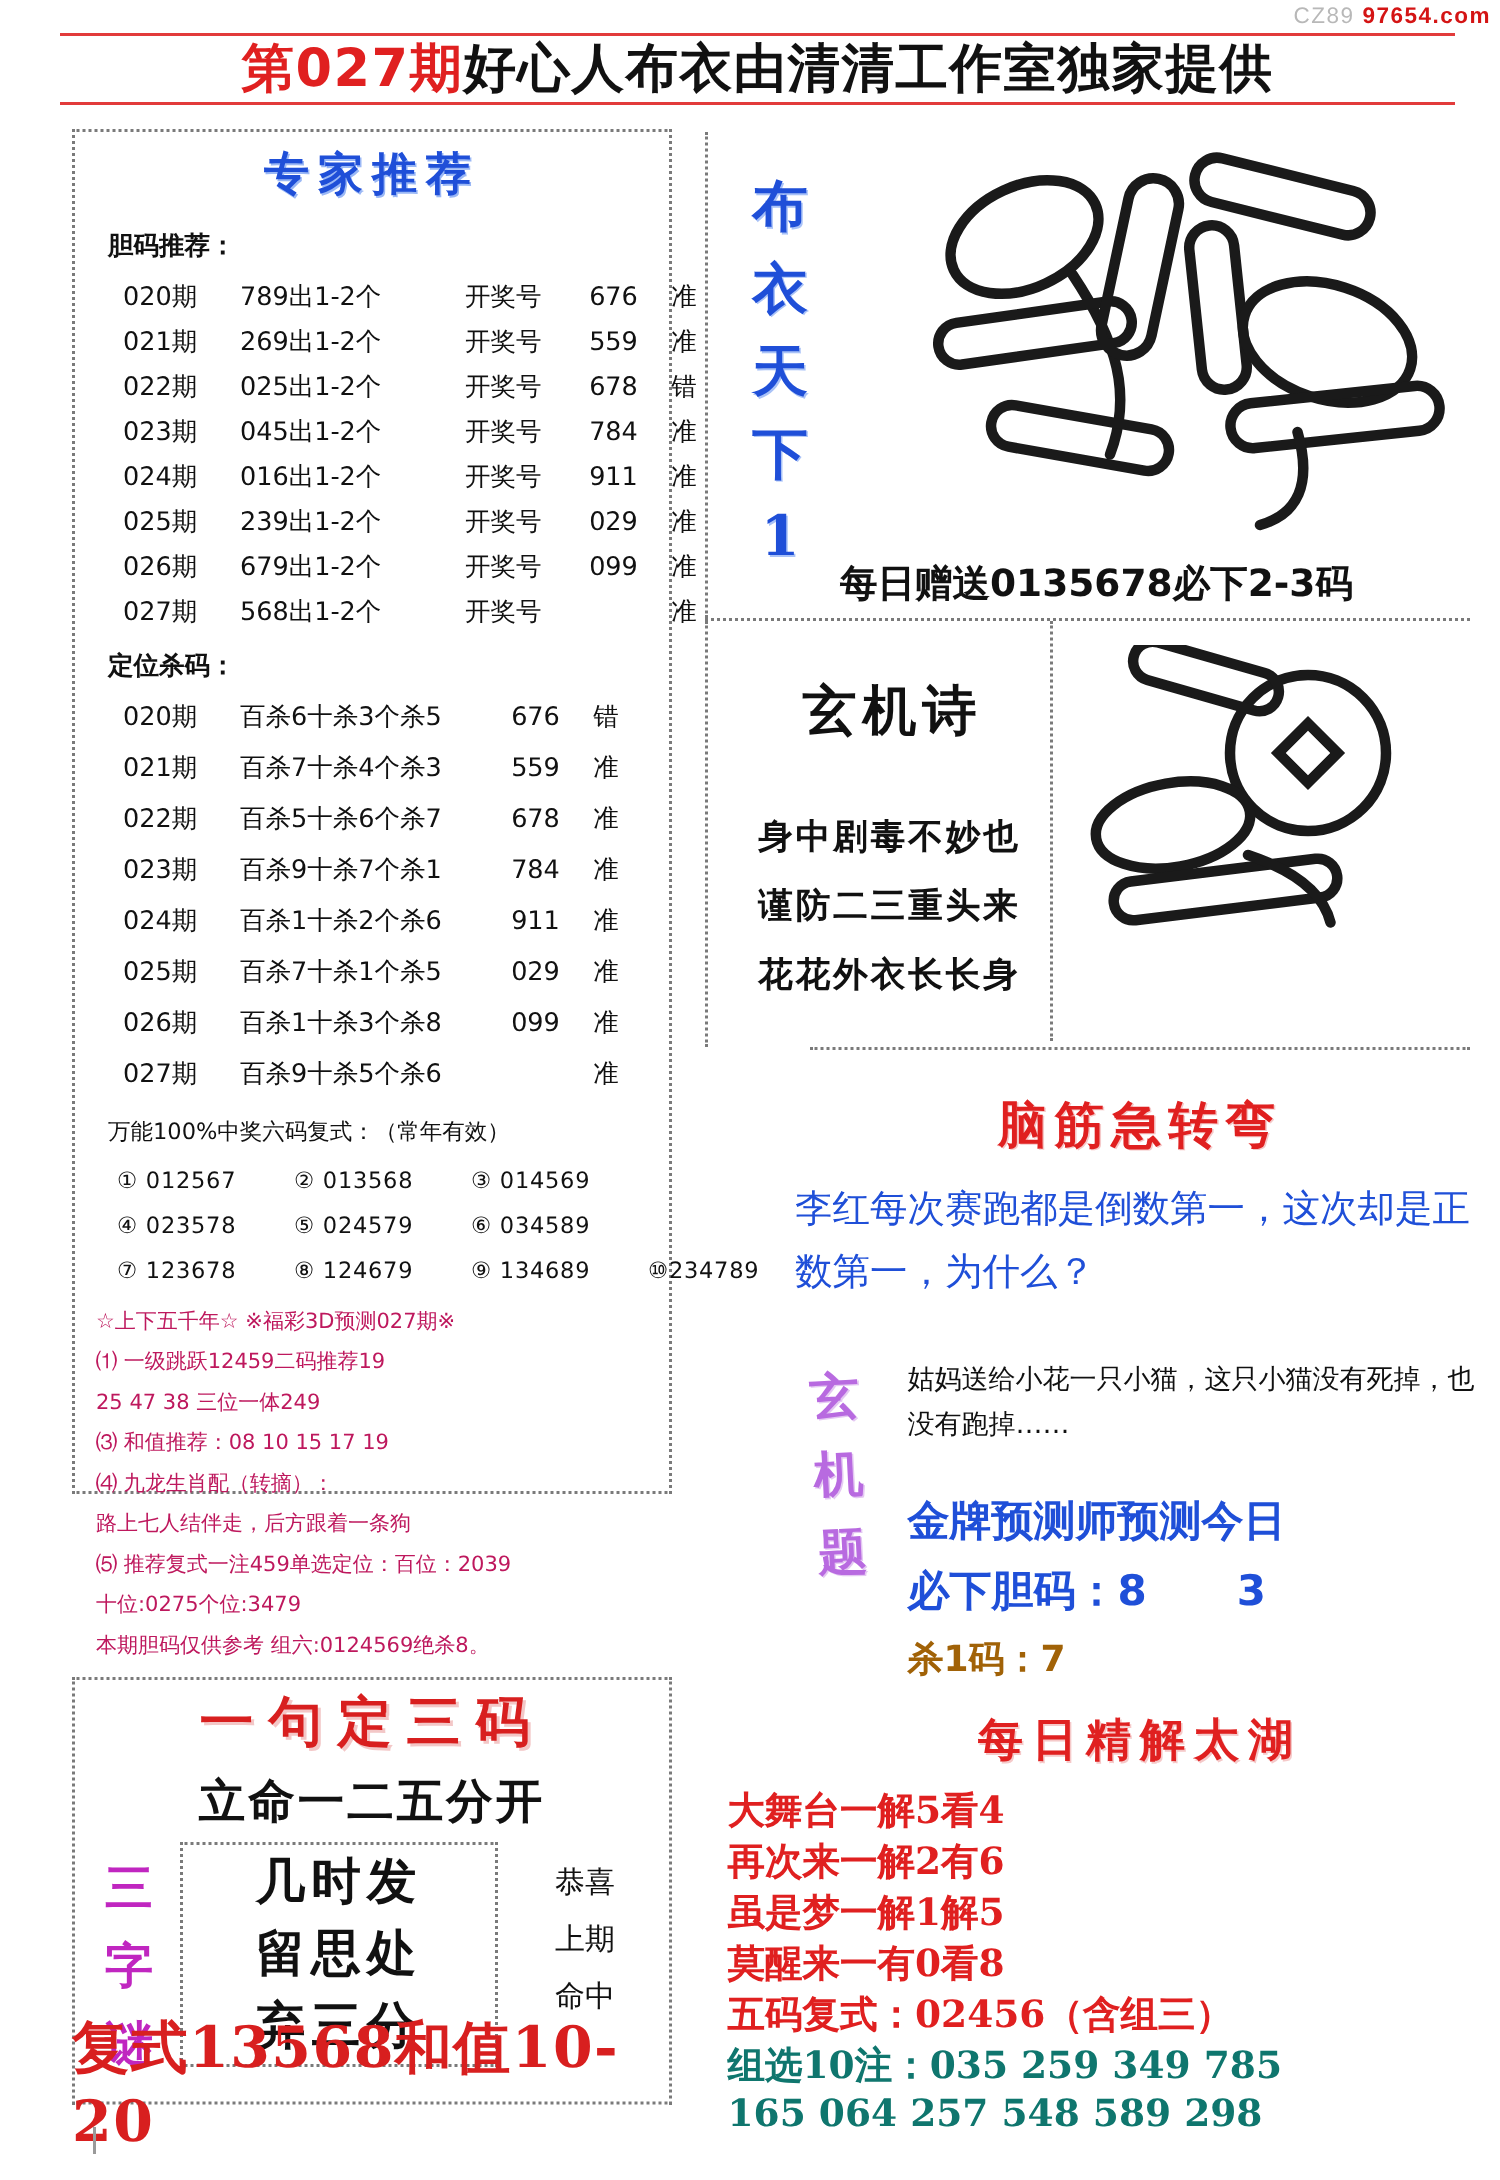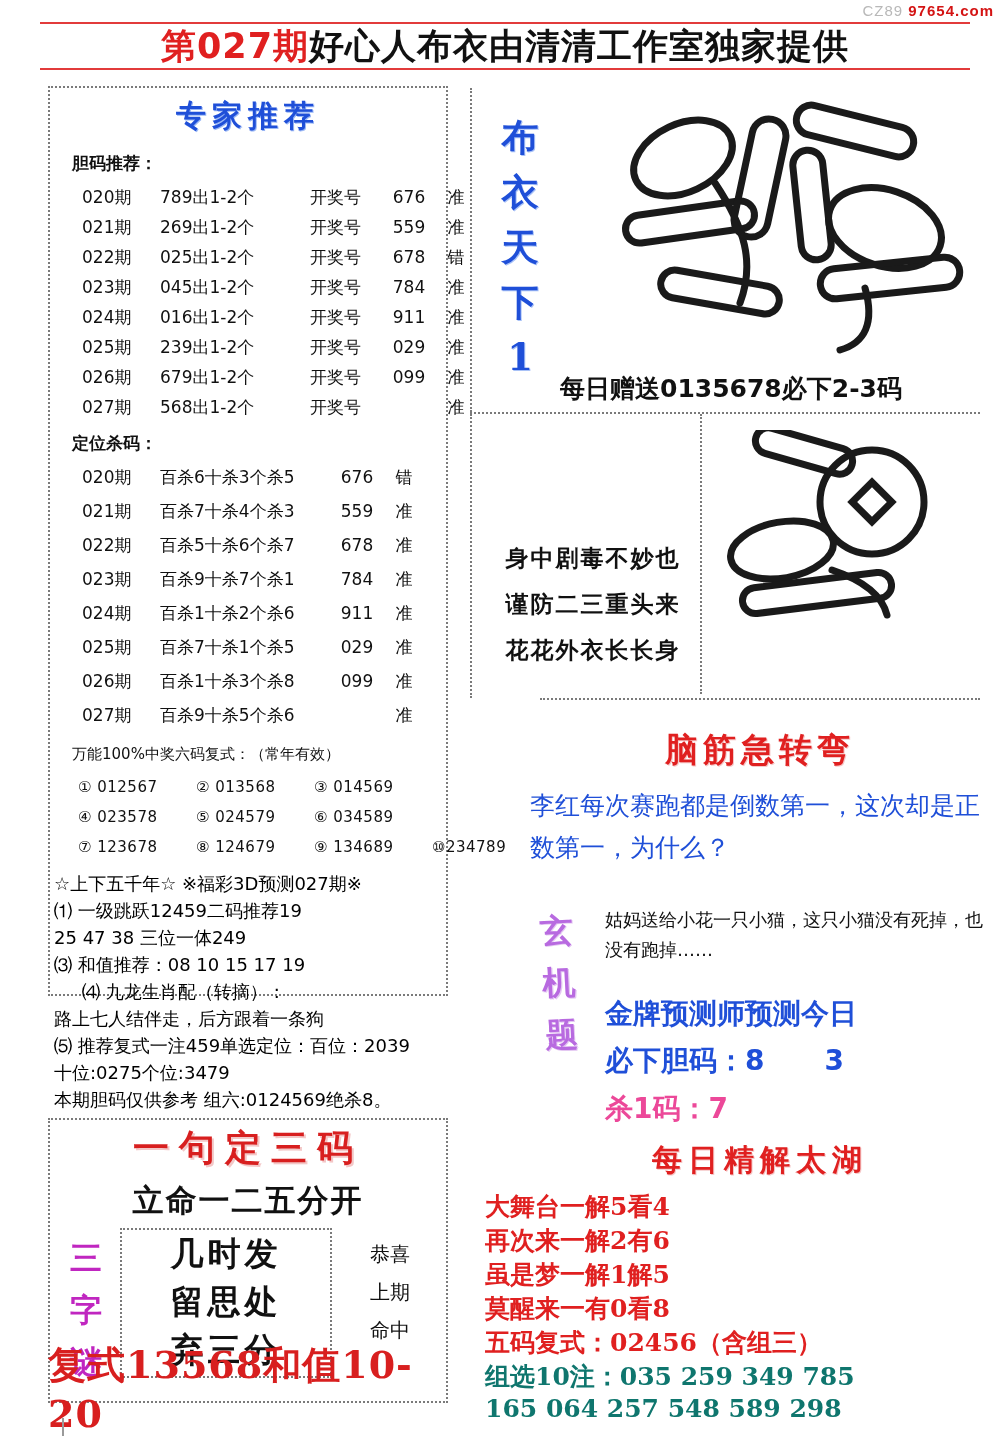--- a/index.html
+++ b/index.html
@@ -118,23 +118,23 @@
     position: absolute;
     font-size: 15px;
     color: #111;
     white-space: nowrap;
     letter-spacing: 0.5px;
   }
   .wn-cell { display: inline-block; width: 118px; }
 
   .note-line {
     position: absolute;
-    left: 54px;
-    font-size: 18px;
-    color: #000000;
+    left: 64px;
+    font-size: 14px;
+    color: #be185d;
     white-space: nowrap;
   }
 
   
   .bl-box {
     position: absolute;
     left: 48px;
     top: 1005px;
     width: 400px;
     height: 395px;
@@ -369,23 +369,23 @@
     font-weight: bold;
     color: #1f4fd8;
     white-space: nowrap;
     font-family: "DejaVu Sans", sans-serif;
   }
   .must-line .gap { display: inline-block; width: 60px; }
   .kill-line {
     position: absolute;
     left: 605px;
     top: 1090px;
-    font-size: 28px;
-    font-weight: bold;
-    color: #ec4899;
+    font-size: 24px;
+    font-weight: bold;
+    color: #a16207;
     white-space: nowrap;
     font-family: "DejaVu Sans", sans-serif;
   }
   .taihu-title {
     position: absolute;
     left: 560px;
     top: 1140px;
     width: 400px;
     text-align: center;
     font-size: 30px;
@@ -503,21 +503,21 @@
     <span class="wn-cell">④ 023578</span><span class="wn-cell">⑤ 024579</span><span class="wn-cell">⑥ 034589</span>
   </div>
   <div class="wn-row" style="left:78px; top:838px;">
     <span class="wn-cell">⑦ 123678</span><span class="wn-cell">⑧ 124679</span><span class="wn-cell">⑨ 134689</span><span class="wn-cell">⑩234789</span>
   </div>
 
   <div class="note-line" style="top:872px;">☆上下五千年☆  ※福彩3D预测027期※</div>
   <div class="note-line" style="top:899px;text-align:center;">⑴ 一级跳跃12459二码推荐19</div>
   <div class="note-line" style="top:926px;">25 47 38 三位一体249</div>
   <div class="note-line" style="top:953px;">⑶ 和值推荐：08 10 15 17 19</div>
-  <div class="note-line" style="top:980px;margin-left:28px;">⑷ 九龙生肖配（转摘）：</div>
+  <div class="note-line" style="top:980px;">⑷ 九龙生肖配（转摘）：</div>
   <div class="note-line" style="top:1007px;">路上七人结伴走，后方跟着一条狗</div>
   <div class="note-line" style="top:1034px;">⑸ 推荐复式一注459单选定位：百位：2039</div>
   <div class="note-line" style="top:1061px;">十位:0275个位:3479</div>
   <div class="note-line" style="top:1088px;">本期胆码仅供参考  组六:0124569绝杀8。</div>
 
   <div class="bl-box" style="top:1118px; height:285px;"></div>
   <div class="bl-title" style="top:1124px;">一句定三码</div>
   <div class="bl-sub" style="top:1180px;">立命一二五分开</div>
 
   <div class="riddle-box" style="top:1228px; height:150px; left:120px; width:212px;"></div>
@@ -563,20 +563,21 @@
   </svg>
 
   <div class="daily-gift">每日赠送0135678必下2-3码</div>
 
   <div class="hr-dot" style="left:470px; top:412px; width:510px;"></div>
   <div class="vr-dot" style="left:470px; top:88px; height:324px;"></div>
   <div class="vr-dot" style="left:700px; top:414px; height:280px;"></div>
   <div class="hr-dot" style="left:540px; top:698px; width:440px;"></div>
   <div class="vr-dot" style="left:470px; top:414px; height:284px;"></div>
 
+  <div class="xuanji-title">玄机诗</div>
   <div class="poem">
     <div>身中剧毒不妙也</div>
     <div>谨防二三重头来</div>
     <div>花花外衣长长身</div>
   </div>
 
   <svg class="coin-art" viewBox="0 0 250 205">
     <g fill="none" stroke="#1a1a1a" stroke-width="7" stroke-linecap="round">
       <circle cx="160" cy="72" r="52"></circle>
       <rect x="146" y="58" width="28" height="28" transform="rotate(45 160 72)"></rect>

